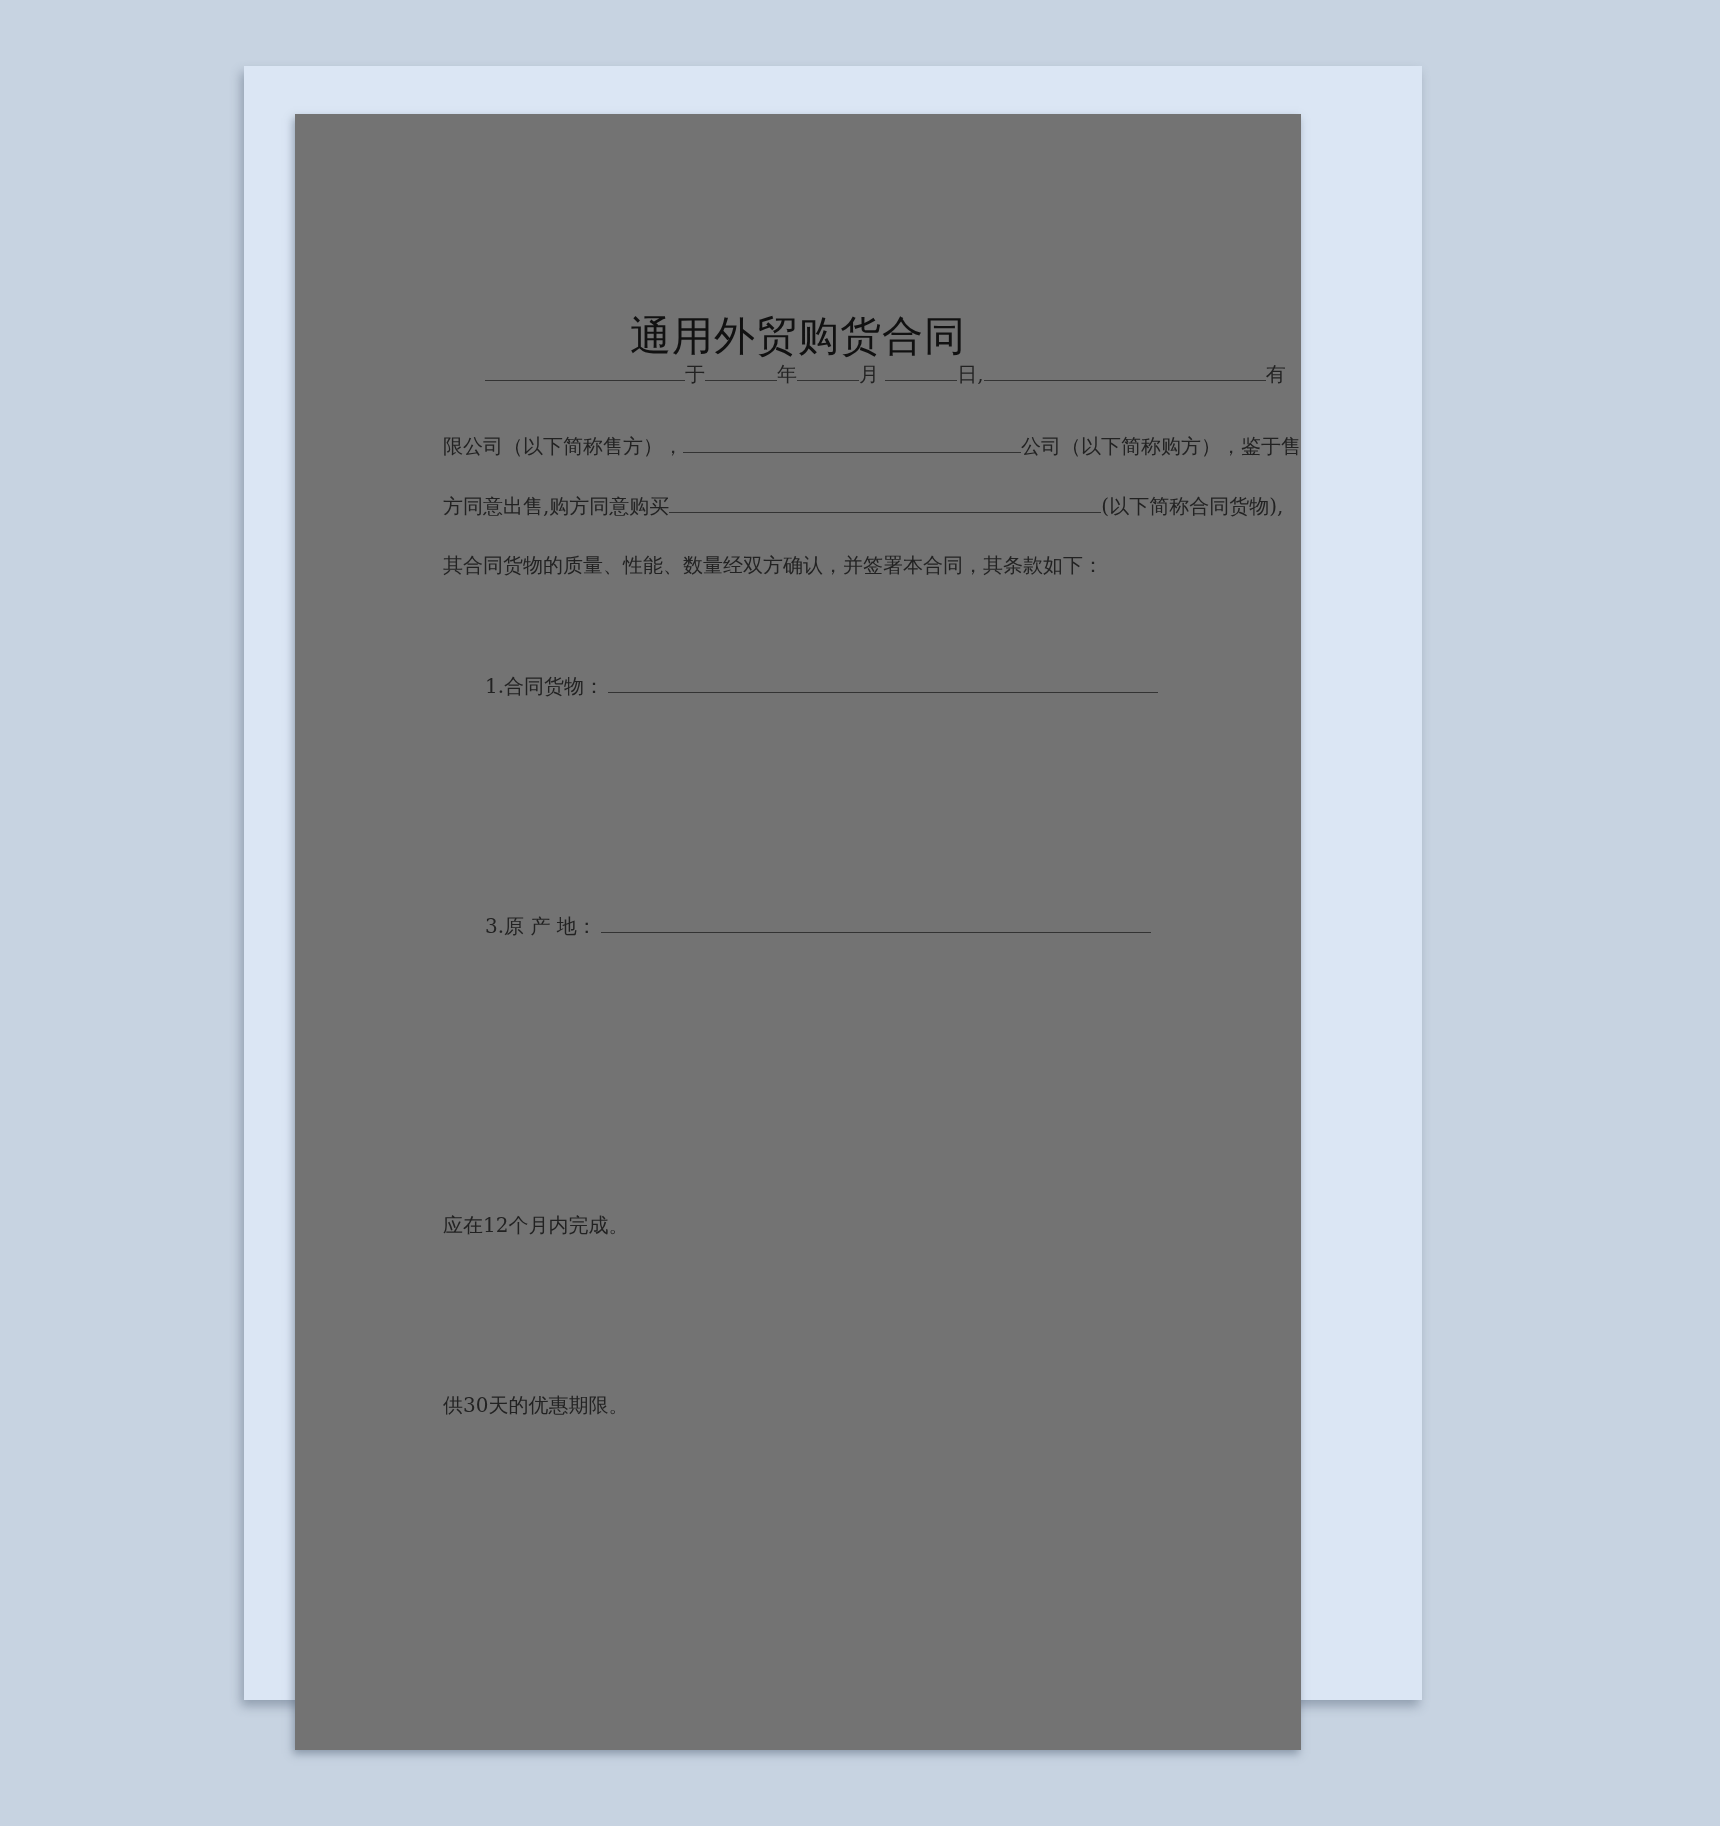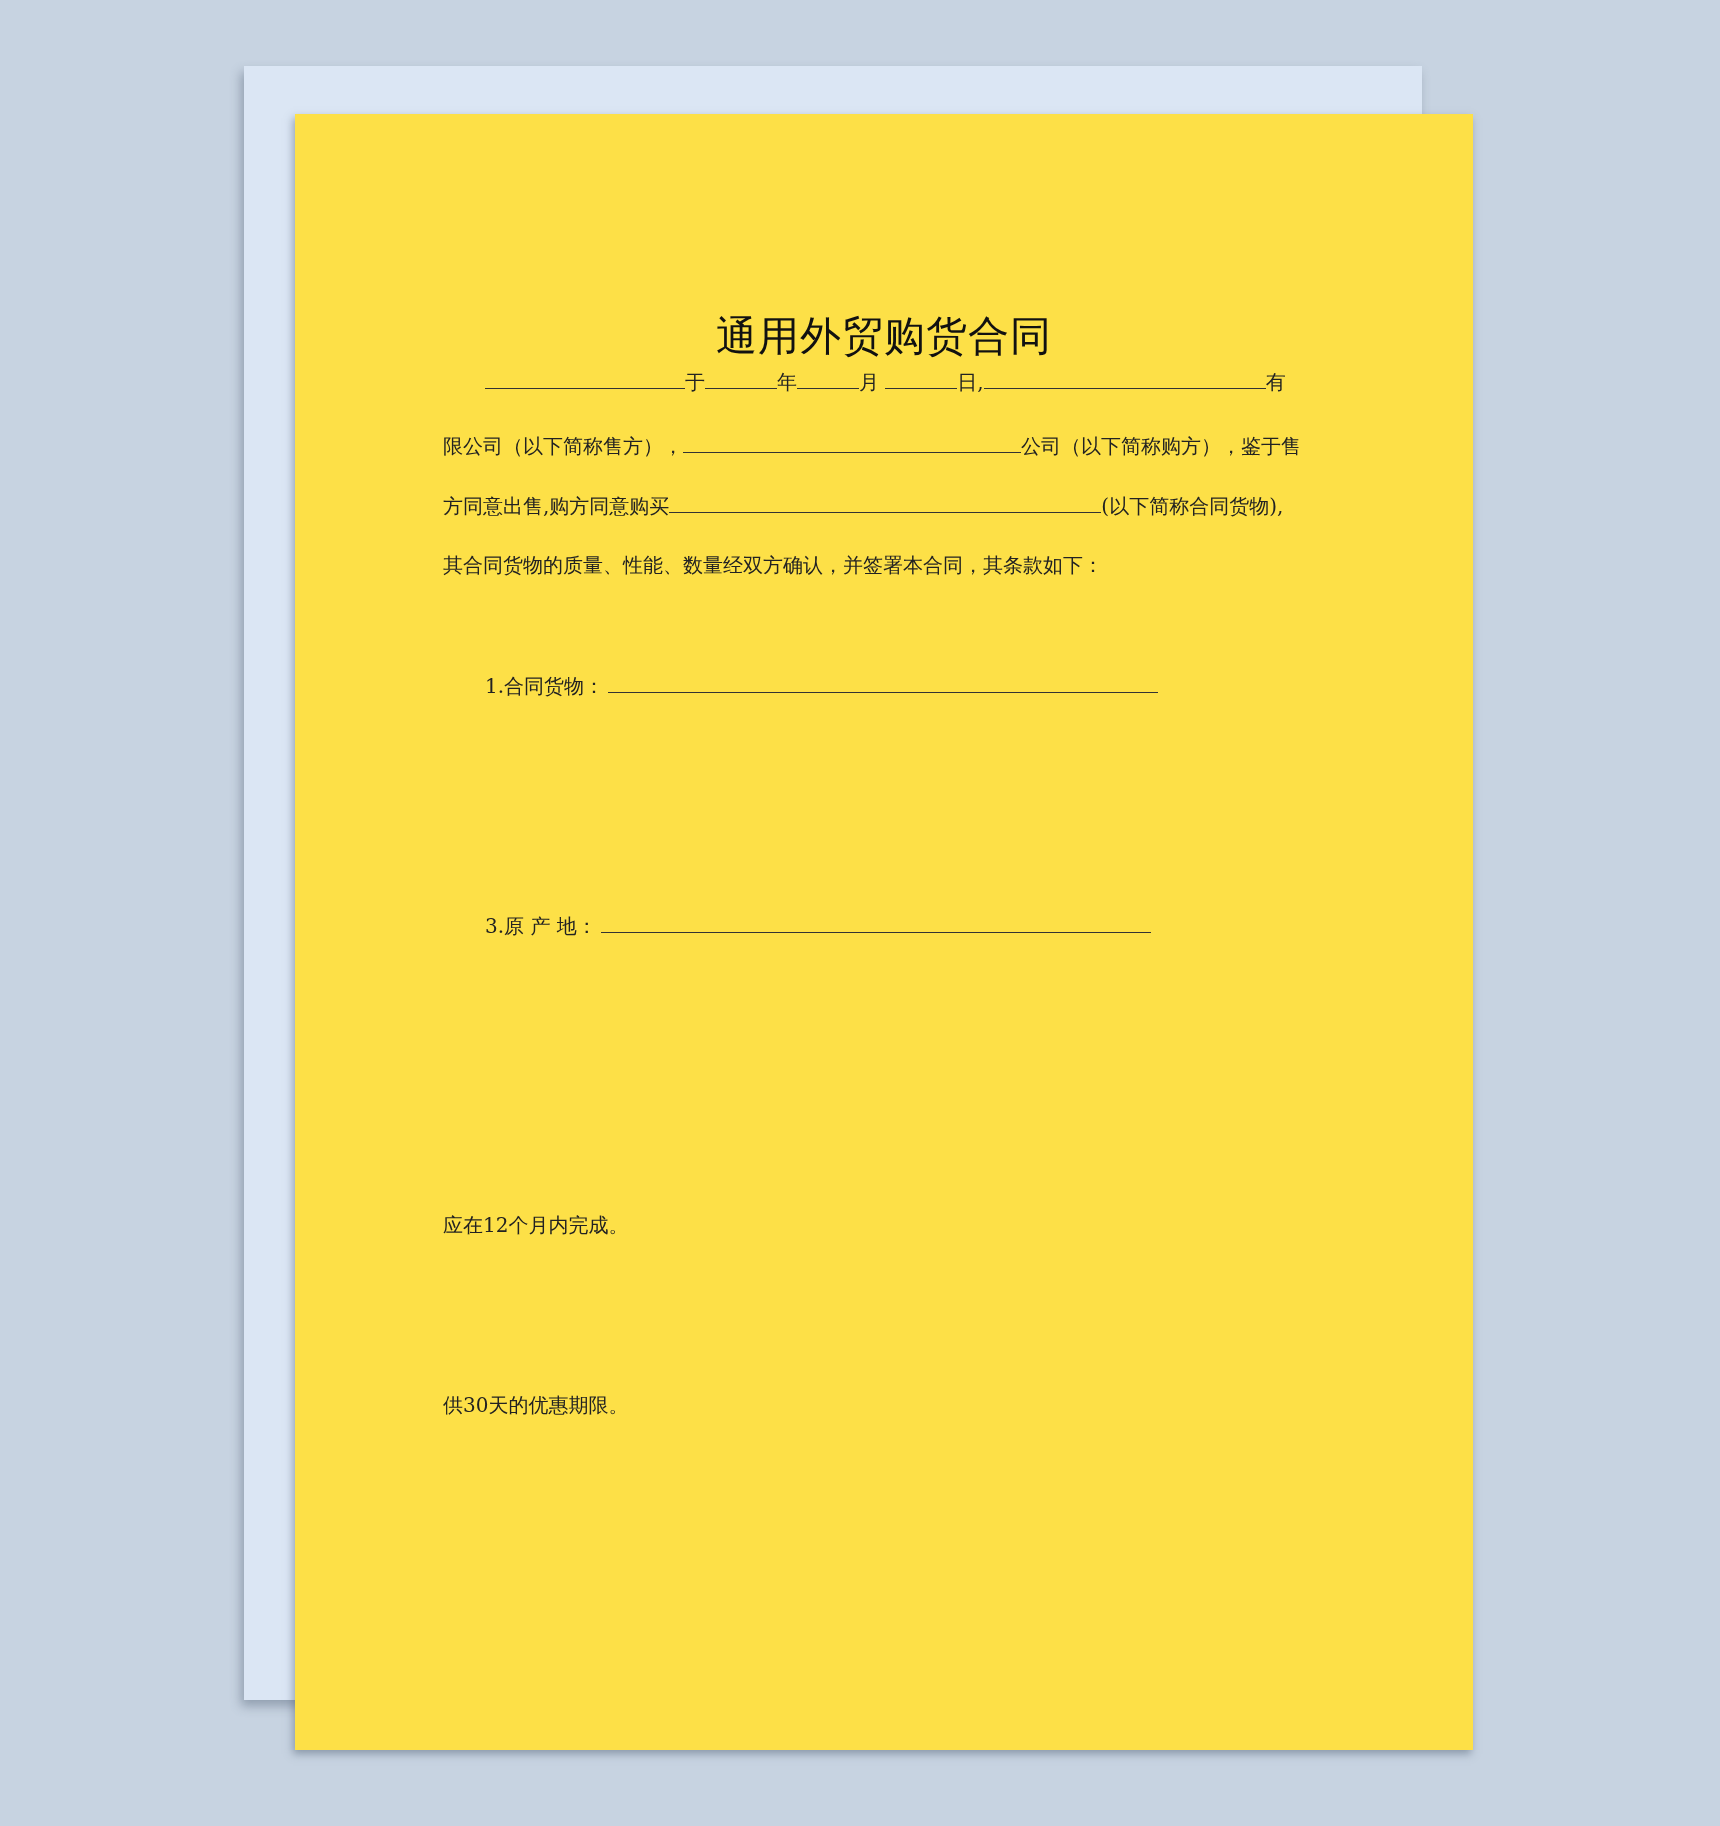--- a/index.html
+++ b/index.html
@@ -11,22 +11,22 @@
     color: #222;
   }
   .back-page {
     position: absolute; left: 244px; top: 66px;
     width: 1178px; height: 1634px;
     background: #dbe6f4;
     box-shadow: -3px 6px 10px rgba(80,95,115,0.45);
   }
   .front-page {
     position: absolute; left: 295px; top: 114px;
-    width: 1178px; height: 1636px;
-    background: #fde047;
+    width: 1006px; height: 1636px;
+    background: #737373;
     box-shadow: -2px 4px 8px rgba(80,95,115,0.5);
   }
   .title {
     position: absolute; left: 0; width: 100%;
     top: 196px; text-align: center;
     font-family: "DejaVu Sans", "Liberation Sans", sans-serif;
     font-size: 41px; line-height: 52px; color: #111; letter-spacing: 1px;
   }
   .line {
     position: absolute; left: 148px; width: 880px;
@@ -40,21 +40,21 @@
 </style>
 </head>
 <body>
 
 <div class="back-page"></div>
 
 <div class="front-page">
 
   <div class="title">通用外贸购货合同</div>
 
-  <div class="line" style="top:252px;">
+  <div class="line" style="top:244px;">
     <span class="blank" style="width:200px; margin-left:42px;"></span><span>于</span><span class="blank" style="width:72px;"></span><span>年</span><span class="blank" style="width:62px;"></span><span>月</span>
     <span class="blank" style="width:72px;"></span><span>日,</span><span class="blank" style="width:282px;"></span><span>有</span>
   </div>
 
   <div class="line" style="top:376px;">
     <span>方同意出售,购方同意购买</span><span class="blank" style="width:432px;"></span><span>(以下简称合同货物),</span>
   </div>
 
   <div class="line" style="top:316px;">
     <span>限公司（以下简称售方），</span><span class="blank" style="width:338px;"></span><span>公司（以下简称购方），鉴于售</span>

